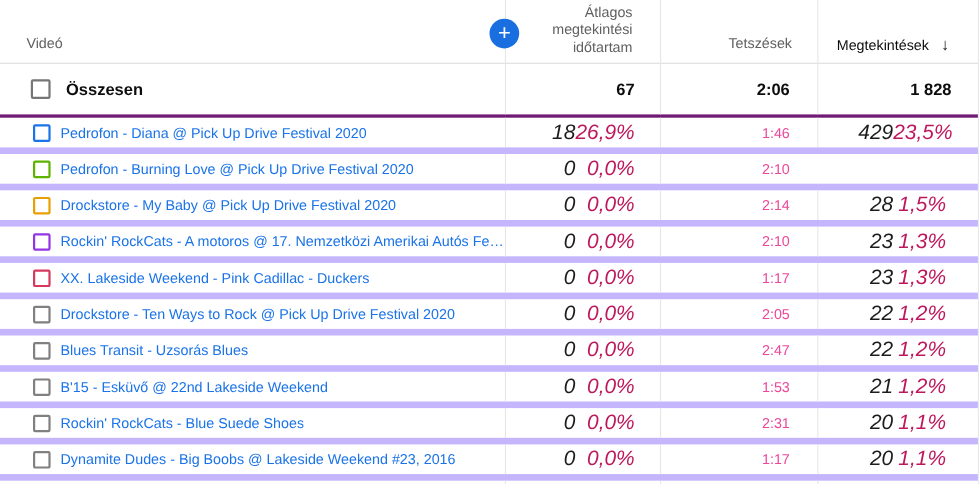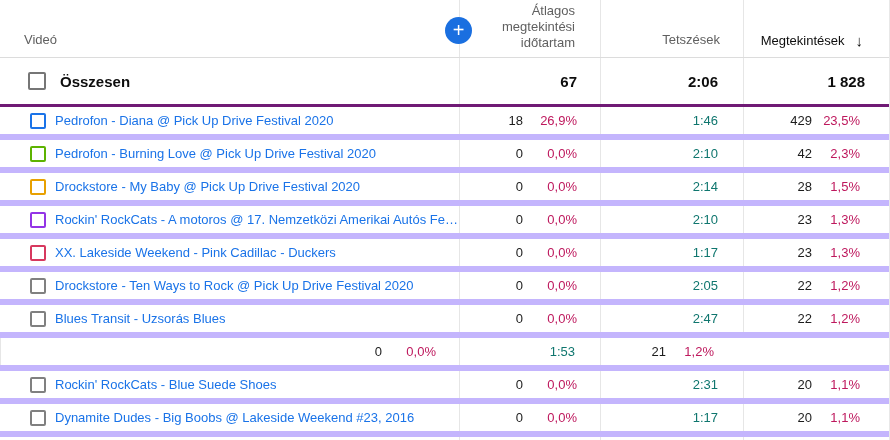--- a/index.html
+++ b/index.html
@@ -47,25 +47,25 @@
 
   
   .data-row { height:33px; border-bottom:6px solid #c4b5fd; }
   .data-row .c1 { display:flex; align-items:center; gap:9px; padding-left:30px;
                   overflow:hidden; white-space:nowrap; }
   .cb { width:16px; height:16px; border:2px solid #808080; border-radius:2px;
         background:#fff; cursor:pointer; flex:none; }
   .title { color:#1a73e8; font-size:13px; text-decoration:none; cursor:pointer;
            overflow:hidden; white-space:nowrap; }
   .data-row .c2, .data-row .c4 { display:flex; align-items:center;
-                  justify-content:flex-end; font-size:13px; }
+                  justify-content:flex-end; font-size:19px;font-style:italic; }
   .data-row .c2 { padding-right:23px; }
   .data-row .c4 { padding-right:29px; }
   .data-row .c3 { display:flex; align-items:center; justify-content:flex-end;
-                  padding-right:25px; font-size:13px; color:#0f766e; }
+                  padding-right:25px; font-size:13px; color:#ec4899; }
   .count { color:#1c1c1c; }
   .pct { width:54px; text-align:right; color:#be185d; }
   .c4 .pct { width:48px; }
   .filler-row { height:3px; }
 </style>
 </head>
 <body>
 
 <div class="app">
 
@@ -123,24 +123,20 @@
       <span class="cb" role="checkbox" style="border-color: rgb(93, 179, 0);"></span>
       <a class="title">Pedrofon - Burning Love @ Pick Up Drive Festival 2020</a>
     </div>
     <div class="cell c2">
       <span class="count">0</span>
       <span class="pct">0,0%</span>
     </div>
     <div class="cell c3">
       <span>2:10</span>
     </div>
-    <div class="cell c4">
-      <span class="count">42</span>
-      <span class="pct">2,3%</span>
-    </div>
   </div>
 
   <div class="row data-row">
     <div class="cell c1">
       <span class="cb" role="checkbox" style="border-color: rgb(232, 160, 0);"></span>
       <a class="title">Drockstore - My Baby @ Pick Up Drive Festival 2020</a>
     </div>
     <div class="cell c2">
       <span class="count">0</span>
       <span class="pct">0,0%</span>
@@ -220,20 +216,24 @@
     <div class="cell c3">
       <span>2:47</span>
     </div>
     <div class="cell c4">
       <span class="count">22</span>
       <span class="pct">1,2%</span>
     </div>
   </div>
 
   <div class="row data-row">
+    <div class="cell c1">
+      <span class="cb" role="checkbox" style="border-color: rgb(128, 128, 128);"></span>
+      <a class="title">B'15 - Esküvő @ 22nd Lakeside Weekend</a>
+    </div>
     <div class="cell c2">
       <span class="count">0</span>
       <span class="pct">0,0%</span>
     </div>
     <div class="cell c3">
       <span>1:53</span>
     </div>
     <div class="cell c4">
       <span class="count">21</span>
       <span class="pct">1,2%</span>

